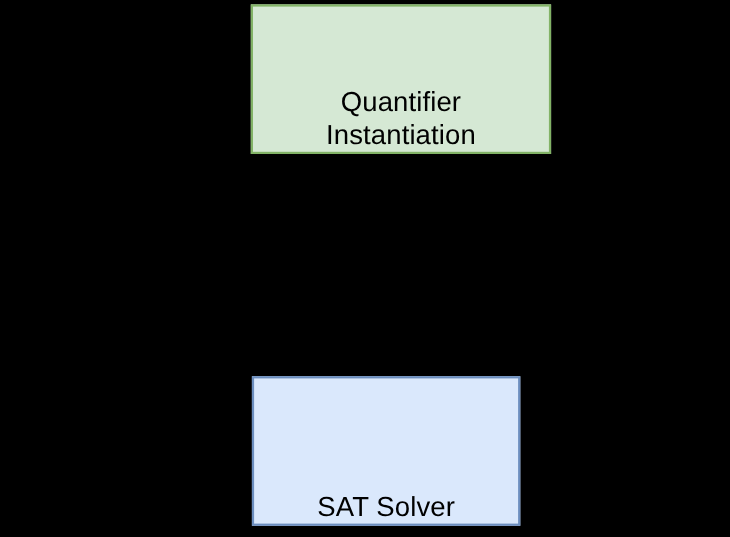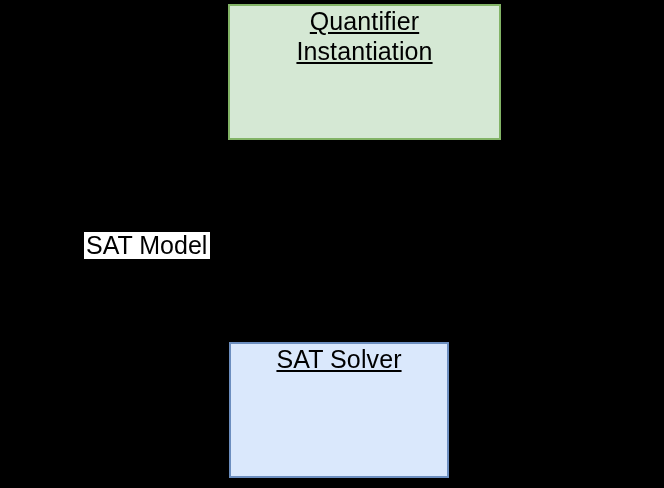--- a/index.html
+++ b/index.html
@@ -25,44 +25,43 @@
     left: 0;
     top: 0;
     width: 664px;
     height: 488px;
     pointer-events: none;
   }
   .node {
     position: absolute;
     box-sizing: border-box;
     display: flex;
-    align-items: flex-start;
+    align-items: flex-end;
     justify-content: center;
     text-align: center;
-    text-decoration: underline;
   }
   .node-label {
     font-size: 25px;
     line-height: 30px;
     color: #000000;
     white-space: pre-line;
     letter-spacing: 0.1px;
   }
   #node-quantifier-instantiation {
     left: 228px;
     top: 4px;
     width: 273px;
     height: 136px;
     background: #d5e8d4;
     border: 2px solid #82b366;
   }
   #node-sat-solver {
     left: 229px;
     top: 342px;
-    width: 220px;
+    width: 244px;
     height: 136px;
     background: #dae8fc;
     border: 2px solid #6c8ebf;
   }
   .edge-label {
     position: absolute;
     background: #ffffff;
     color: #000000;
     font-size: 25px;
     line-height: 27px;
@@ -100,16 +99,15 @@
 
   <div class="node" id="node-quantifier-instantiation">
     <span class="node-label">Quantifier
 Instantiation</span>
   </div>
 
   <div class="node" id="node-sat-solver">
     <span class="node-label">SAT Solver</span>
   </div>
 
-  <div class="edge-label" id="edge-label-sat-model">SAT Model</div>
 
 
 </div>
 
 </body></html>

